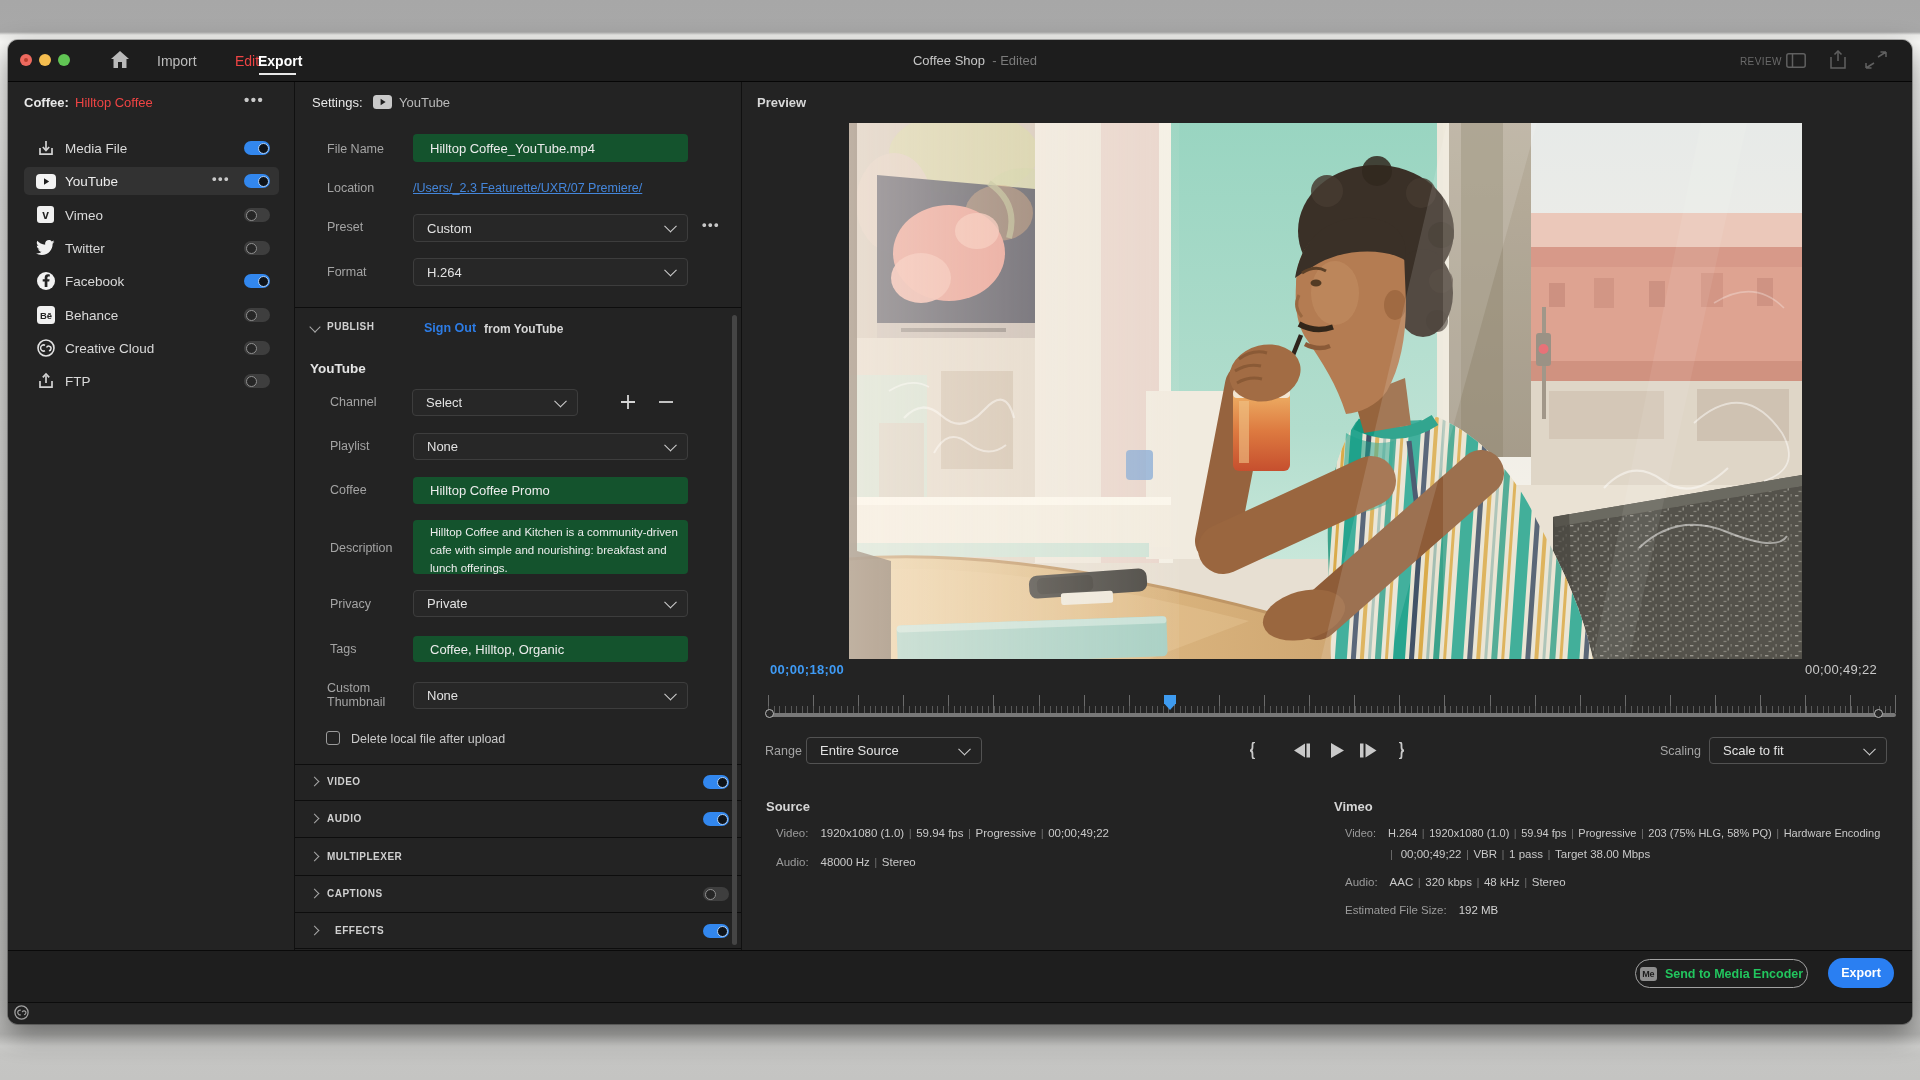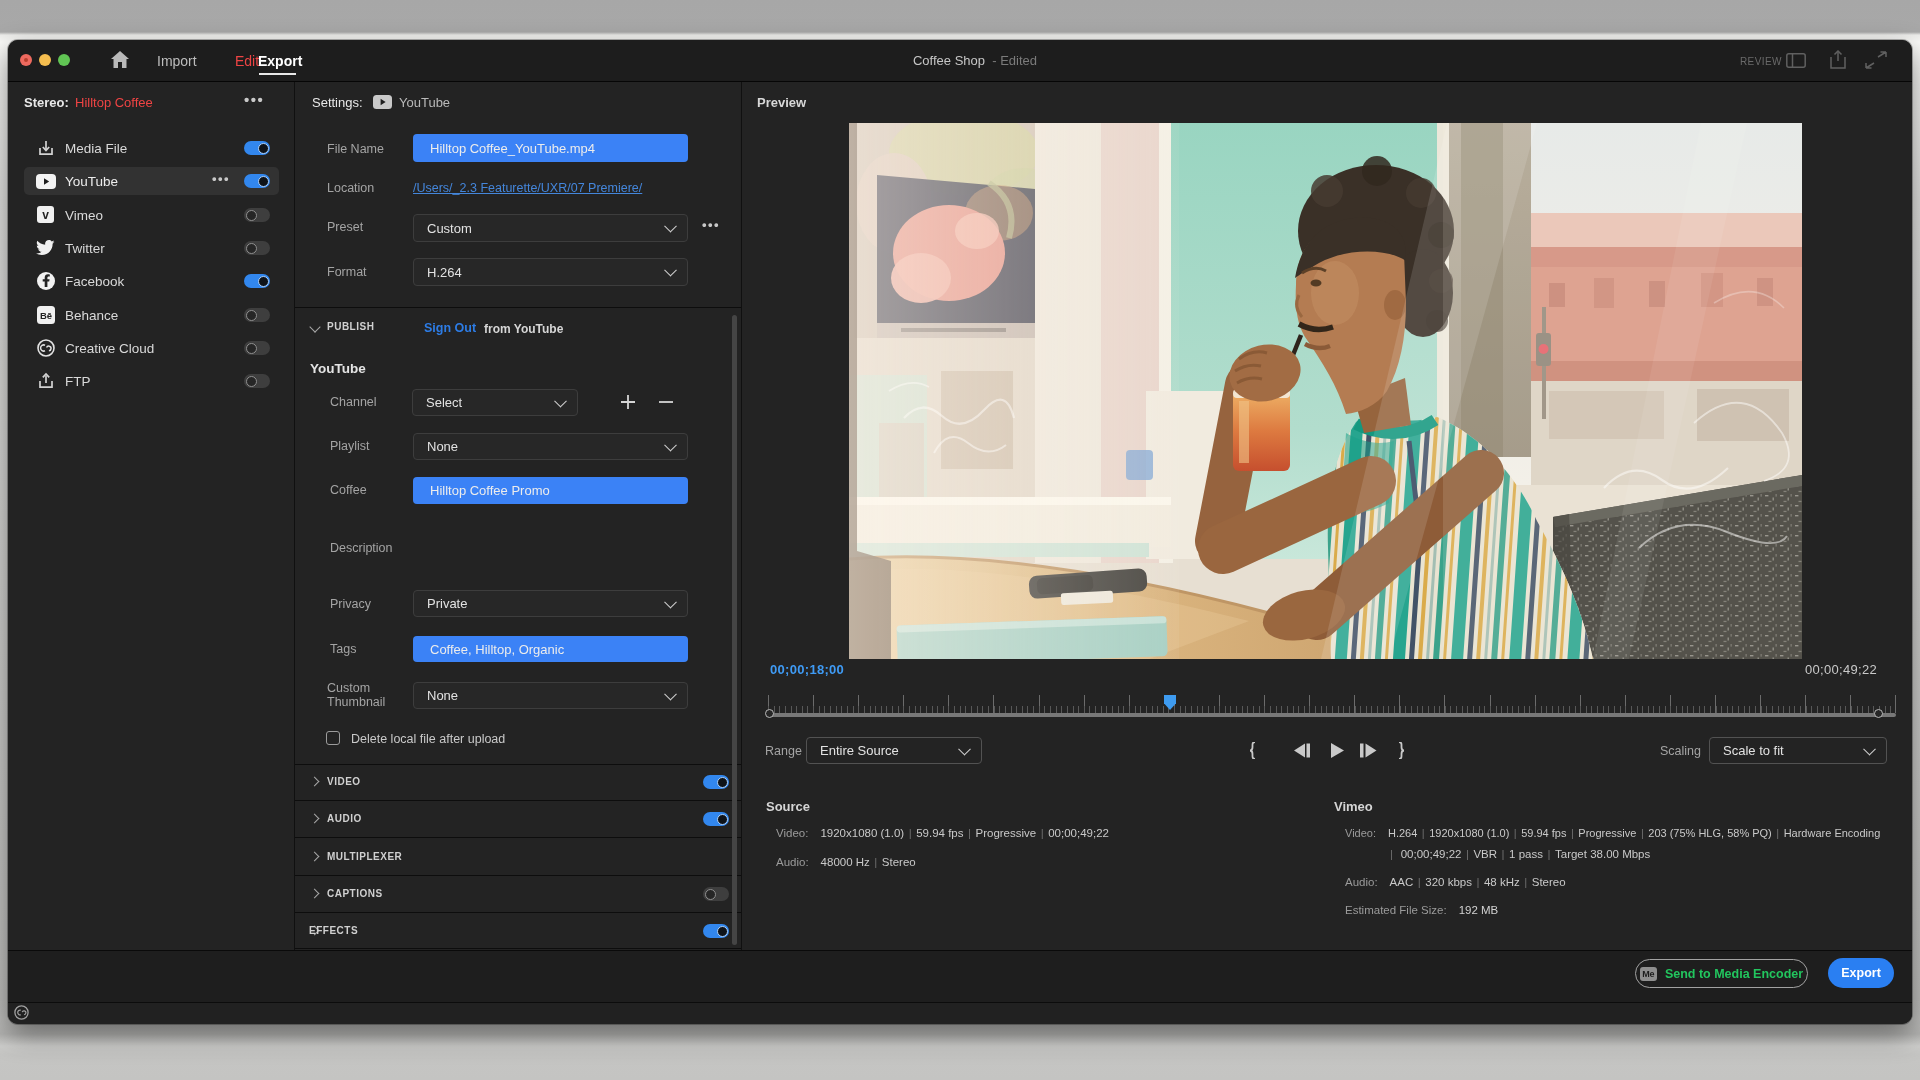--- a/index.html
+++ b/index.html
@@ -2,21 +2,21 @@
 <html><head>
 <meta charset="utf-8">
 <style>
 *{margin:0;padding:0;box-sizing:border-box}
 html,body{width:1920px;height:1080px;overflow:hidden;font-family:"Liberation Sans",sans-serif}
 body{background:linear-gradient(180deg,#a7a7a7 0,#a8a8a8 32px,#ededeb 35px,#fbfbf9 42px,#e3e3e1 200px,#cfcfcd 650px,#bfbfbd 1018px,#b4b4b2 1034px,#cdcdcb 1046px,#c5c5c3 1055px,#c4c4c2 100%)}
 #win{position:absolute;left:8px;top:40px;width:1904px;height:984px;background:#232323;border-radius:10px;box-shadow:0 10px 28px rgba(0,0,0,.45),0 0 0 1px rgba(0,0,0,.28);overflow:hidden}
 .abs{position:absolute}
 .lbl{position:absolute;color:#a4a4a4;font-size:12.5px}
 .dd{position:absolute;background:#272727;border:1px solid #3d3d3d;border-radius:4px;display:flex;align-items:center;color:#e2e2e2;font-size:13px;padding:0 13px}
-.inp{position:absolute;background:#3b82f6;border-radius:4px;display:flex;align-items:center;color:#ececec;font-size:13px;padding:0 17px}
+.inp{position:absolute;background:#14532d;border-radius:4px;display:flex;align-items:center;color:#ececec;font-size:13px;padding:0 17px}
 .chev{position:absolute;right:12px;top:50%;width:9px;height:9px;border-right:1.6px solid #cfcfcf;border-bottom:1.6px solid #cfcfcf;transform:translateY(-70%) rotate(45deg)}
 .tg{position:absolute;width:26px;height:14px;border-radius:7px}
 .tg i{position:absolute;top:1.5px;width:11px;height:11px;border-radius:50%}
 .tgon{background:#3287ee}
 .tgon i{right:1.5px;background:#0e1319;border:1.2px solid #aed0f8}
 .tgoff{background:#3e3e3e}
 .tgoff i{left:1.5px;background:#262626;border:1.5px solid #909090}
 .sechead{position:absolute;color:#d0d0d0;font-size:10px;font-weight:bold;letter-spacing:.5px}
 .rchev{position:absolute;width:7px;height:7px;border-right:1.6px solid #a8a8a8;border-top:1.6px solid #a8a8a8;transform:rotate(45deg)}
 .dchev{position:absolute;width:8px;height:8px;border-right:1.6px solid #a8a8a8;border-bottom:1.6px solid #a8a8a8;transform:rotate(45deg)}
@@ -53,21 +53,21 @@
       <path d="M4.5 4.5 L8 1 L11.5 4.5" fill="none" stroke="#606060" stroke-width="1.5"></path>
     </svg>
 <svg class="abs" style="left:1856px;top:11px" width="24" height="18" viewBox="0 0 24 18">
       <path d="M14 6 L22 1 M22 1 L22 6 M22 1 L16.5 1" stroke="#606060" stroke-width="1.5" fill="none"></path>
       <path d="M10 12 L2 17 M2 17 L2 12 M2 17 L7.5 17" stroke="#606060" stroke-width="1.5" fill="none"></path>
     </svg>
 
 <div class="abs" style="left:286px;top:42px;width:1px;height:868px;background:#101010"></div>
 <div class="abs" style="left:733px;top:42px;width:1px;height:868px;background:#101010"></div>
 
-<div class="abs" style="left:16px;top:55px;font-size:13px;font-weight:bold;color:#e8e8e8">Stereo:</div>
+<div class="abs" style="left:16px;top:55px;font-size:13px;font-weight:bold;color:#e8e8e8">Coffee:</div>
 <div class="abs" style="left:67px;top:55px;font-size:13px;color:#ef4444">Hilltop Coffee</div>
 <div class="dots" style="left:236px;top:51px">•••</div>
 <div class="abs" style="left:16px;top:127px;width:255px;height:28px;background:#323232;border-radius:5px"></div>
 <div class="dots" style="left:204px;top:131px;font-size:13px">•••</div>
 
 <svg class="abs" style="left:29px;top:99px" width="18" height="18" viewBox="0 0 18 18">
       <path d="M3 9 L3 15.2 L15 15.2 L15 9" fill="none" stroke="#d2d2d2" stroke-width="1.7"></path>
       <line x1="9" y1="2" x2="9" y2="10.5" stroke="#d2d2d2" stroke-width="1.7"></line>
       <path d="M5.8 8 L9 11.4 L12.2 8" fill="none" stroke="#d2d2d2" stroke-width="1.7"></path>
     </svg>
@@ -162,20 +162,21 @@
       <path d="M7 0 V14 M0 7 H14" stroke="#d5d5d5" stroke-width="1.8"></path>
     </svg>
 <svg class="abs" style="left:651px;top:355px" width="14" height="14" viewBox="0 0 14 14">
       <path d="M0 7 H14" stroke="#d5d5d5" stroke-width="1.8"></path>
     </svg>
 <div class="lbl" style="left:322px;top:399px">Playlist</div>
 <div class="dd" style="left:405px;top:393px;width:275px;height:27px">None<span class="chev"></span></div>
 <div class="lbl" style="left:322px;top:443px">Coffee</div>
 <div class="inp" style="left:405px;top:437px;width:275px;height:27px">Hilltop Coffee Promo</div>
 <div class="lbl" style="left:322px;top:501px">Description</div>
+<div class="inp" style="left:405px;top:480px;width:275px;height:54px;display:block;padding:3px 10px 0 17px;font-size:11.5px;line-height:18px;white-space:nowrap">Hilltop Coffee and Kitchen is a community-driven<br>cafe with simple and nourishing: breakfast and<br>lunch offerings.</div>
 <div class="lbl" style="left:322px;top:557px">Privacy</div>
 <div class="dd" style="left:405px;top:550px;width:275px;height:27px">Private<span class="chev"></span></div>
 <div class="lbl" style="left:322px;top:602px">Tags</div>
 <div class="inp" style="left:405px;top:596px;width:275px;height:26px">Coffee, Hilltop, Organic</div>
 <div class="lbl" style="left:319px;top:641px">Custom<br>Thumbnail</div>
 <div class="dd" style="left:405px;top:642px;width:275px;height:27px">None<span class="chev"></span></div>
 <div class="abs" style="left:318px;top:691px;width:14px;height:14px;border:1.6px solid #9c9c9c;border-radius:3px"></div>
 <div class="abs" style="left:343px;top:692px;font-size:12.5px;color:#c9c9c9">Delete local file after upload</div>
 
 <div class="abs" style="left:287px;top:724px;width:446px;height:1px;background:#0d0d0d"></div>
@@ -194,21 +195,21 @@
 <div class="rchev" style="left:303px;top:813px"></div>
 <div class="sechead" style="left:319px;top:811px">MULTIPLEXER</div>
 <div class="abs" style="left:287px;top:835px;width:446px;height:1px;background:#0d0d0d"></div>
 <div class="rchev" style="left:303px;top:850px"></div>
 <div class="sechead" style="left:319px;top:848px">CAPTIONS</div>
 <div class="tg tgoff" style="left:695px;top:847px">
       <i></i>
     </div>
 <div class="abs" style="left:287px;top:872px;width:446px;height:1px;background:#0d0d0d"></div>
 <div class="rchev" style="left:303px;top:887px"></div>
-<div class="sechead" style="left:301px;top:885px">EFFECTS</div>
+<div class="sechead" style="left:327px;top:885px">EFFECTS</div>
 <div class="tg tgon" style="left:695px;top:884px">
       <i></i>
     </div>
 <div class="abs" style="left:287px;top:908px;width:446px;height:1px;background:#0d0d0d"></div>
 <div class="abs" style="left:724px;top:275px;width:5px;height:630px;background:#454545;border-radius:2.5px"></div>
 
 <div class="abs" style="left:749px;top:55px;font-size:13px;font-weight:bold;color:#d8d8d8">Preview</div>
 <div class="abs" style="left:841px;top:83px;width:953px;height:536px;overflow:hidden" id="vid">
 <svg width="953" height="536" viewBox="0 0 953 536">
 <defs>

